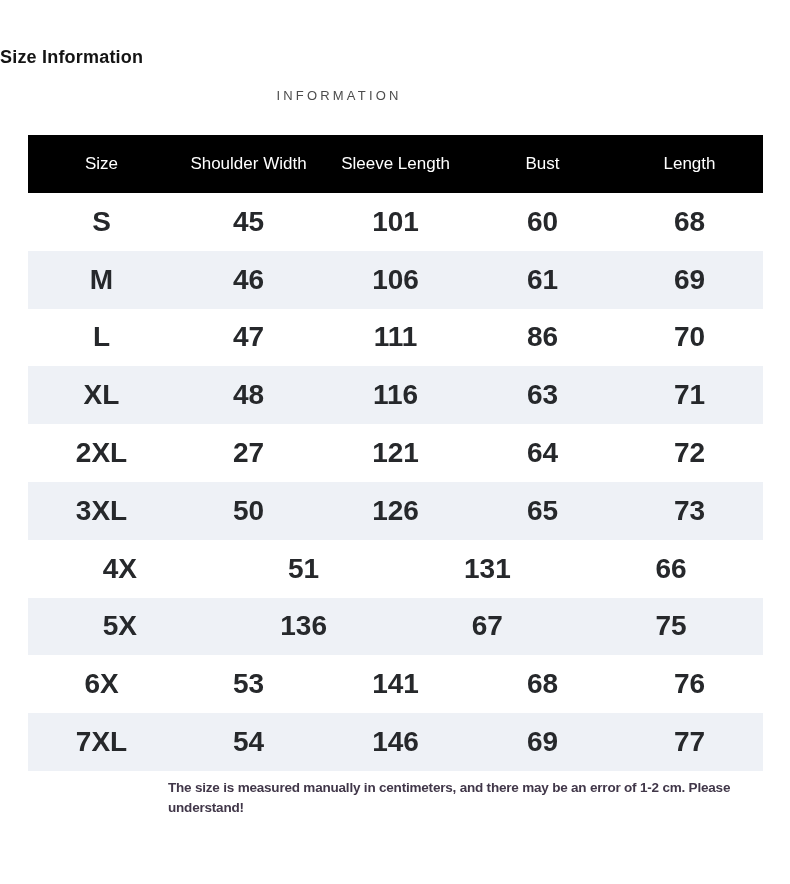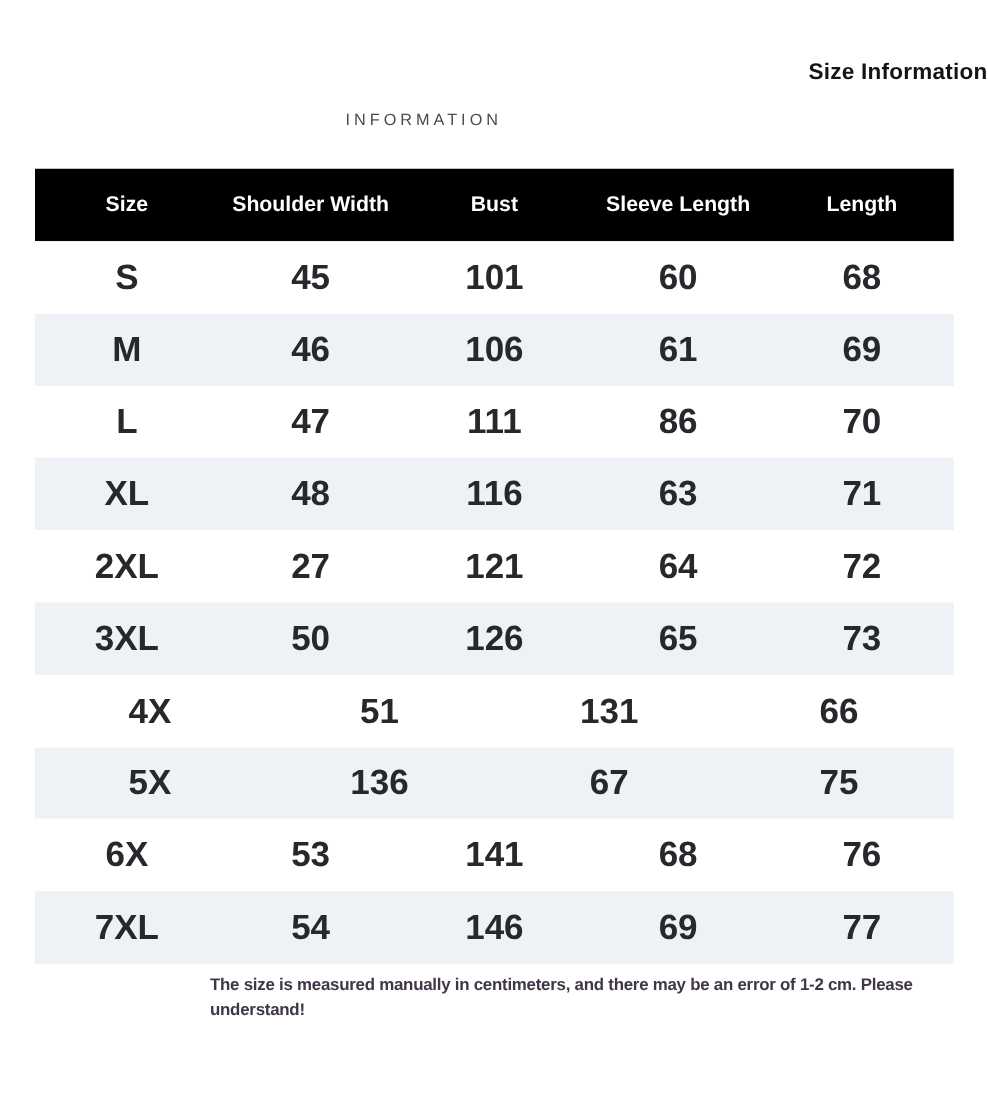--- a/index.html
+++ b/index.html
@@ -11,37 +11,37 @@
   }
   html,body{margin:0;padding:0;}
   body{
     width:790px;height:884px;background:#ffffff;
     font-family:"Liberation Sans", sans-serif;
     position:relative;overflow:hidden;
   }
   .page{position:relative;width:790px;height:884px;background:#ffffff;}
   .title{
     position:absolute;top:45px;left:0;width:790px;margin:0;
-    text-align:right;font-size:18px;line-height:24px;
+    text-align:left;font-size:18px;line-height:24px;
     font-weight:bold;color:#141414;letter-spacing:0.2px;
   }
   .subtitle{
     position:absolute;top:88px;left:0;width:678px;
     text-align:center;font-size:13px;line-height:16px;
     font-weight:400;color:#4c4c4c;letter-spacing:3.2px;
   }
   .size-table{
     position:absolute;top:135px;left:28px;width:735px;
   }
   .thead{
     display:flex;height:58px;background:var(--header-bg);
   }
   .th{
     flex:1;display:flex;align-items:center;justify-content:center;
-    color:var(--header-text);font-size:17px;font-weight:bold;
+    color:var(--header-text);font-size:17px;font-weight:normal;
   }
   .tbody{display:block;}
   .tr{display:flex;height:57.8px;background:#ffffff;}
   .tr:nth-child(even){background:var(--alt-row-bg);}
   .td{
     flex:1;display:flex;align-items:center;justify-content:center;
     color:var(--body-text);font-size:28px;font-weight:bold;
   }
   .note{
     position:absolute;top:778px;left:168px;width:627px;margin:0;
@@ -55,22 +55,22 @@
 <div class="page">
 
   <h1 class="title">Size Information</h1>
 
   <div class="subtitle">INFORMATION</div>
 
   <div class="size-table">
     <div class="thead">
       <div class="th">Size</div>
       <div class="th">Shoulder Width</div>
+      <div class="th">Sleeve Length</div>
       <div class="th">Bust</div>
-      <div class="th">Sleeve Length</div>
       <div class="th">Length</div>
     </div>
     <div class="tbody" id="tbody">
         <div class="tr">
           <div class="td">S</div>
           <div class="td">45</div>
           <div class="td">101</div>
           <div class="td">60</div>
           <div class="td">68</div>
         </div>

